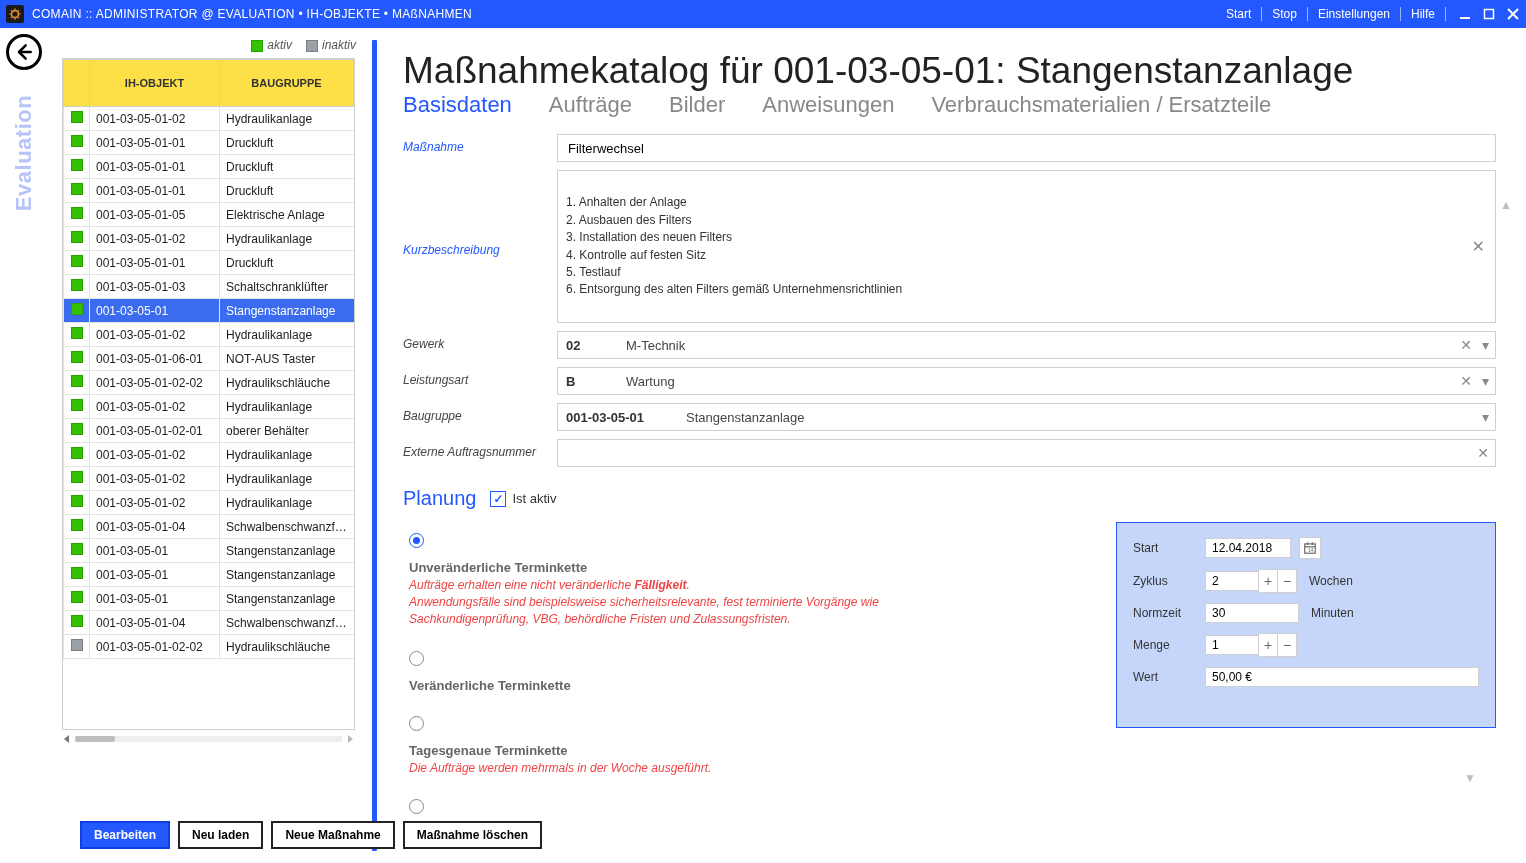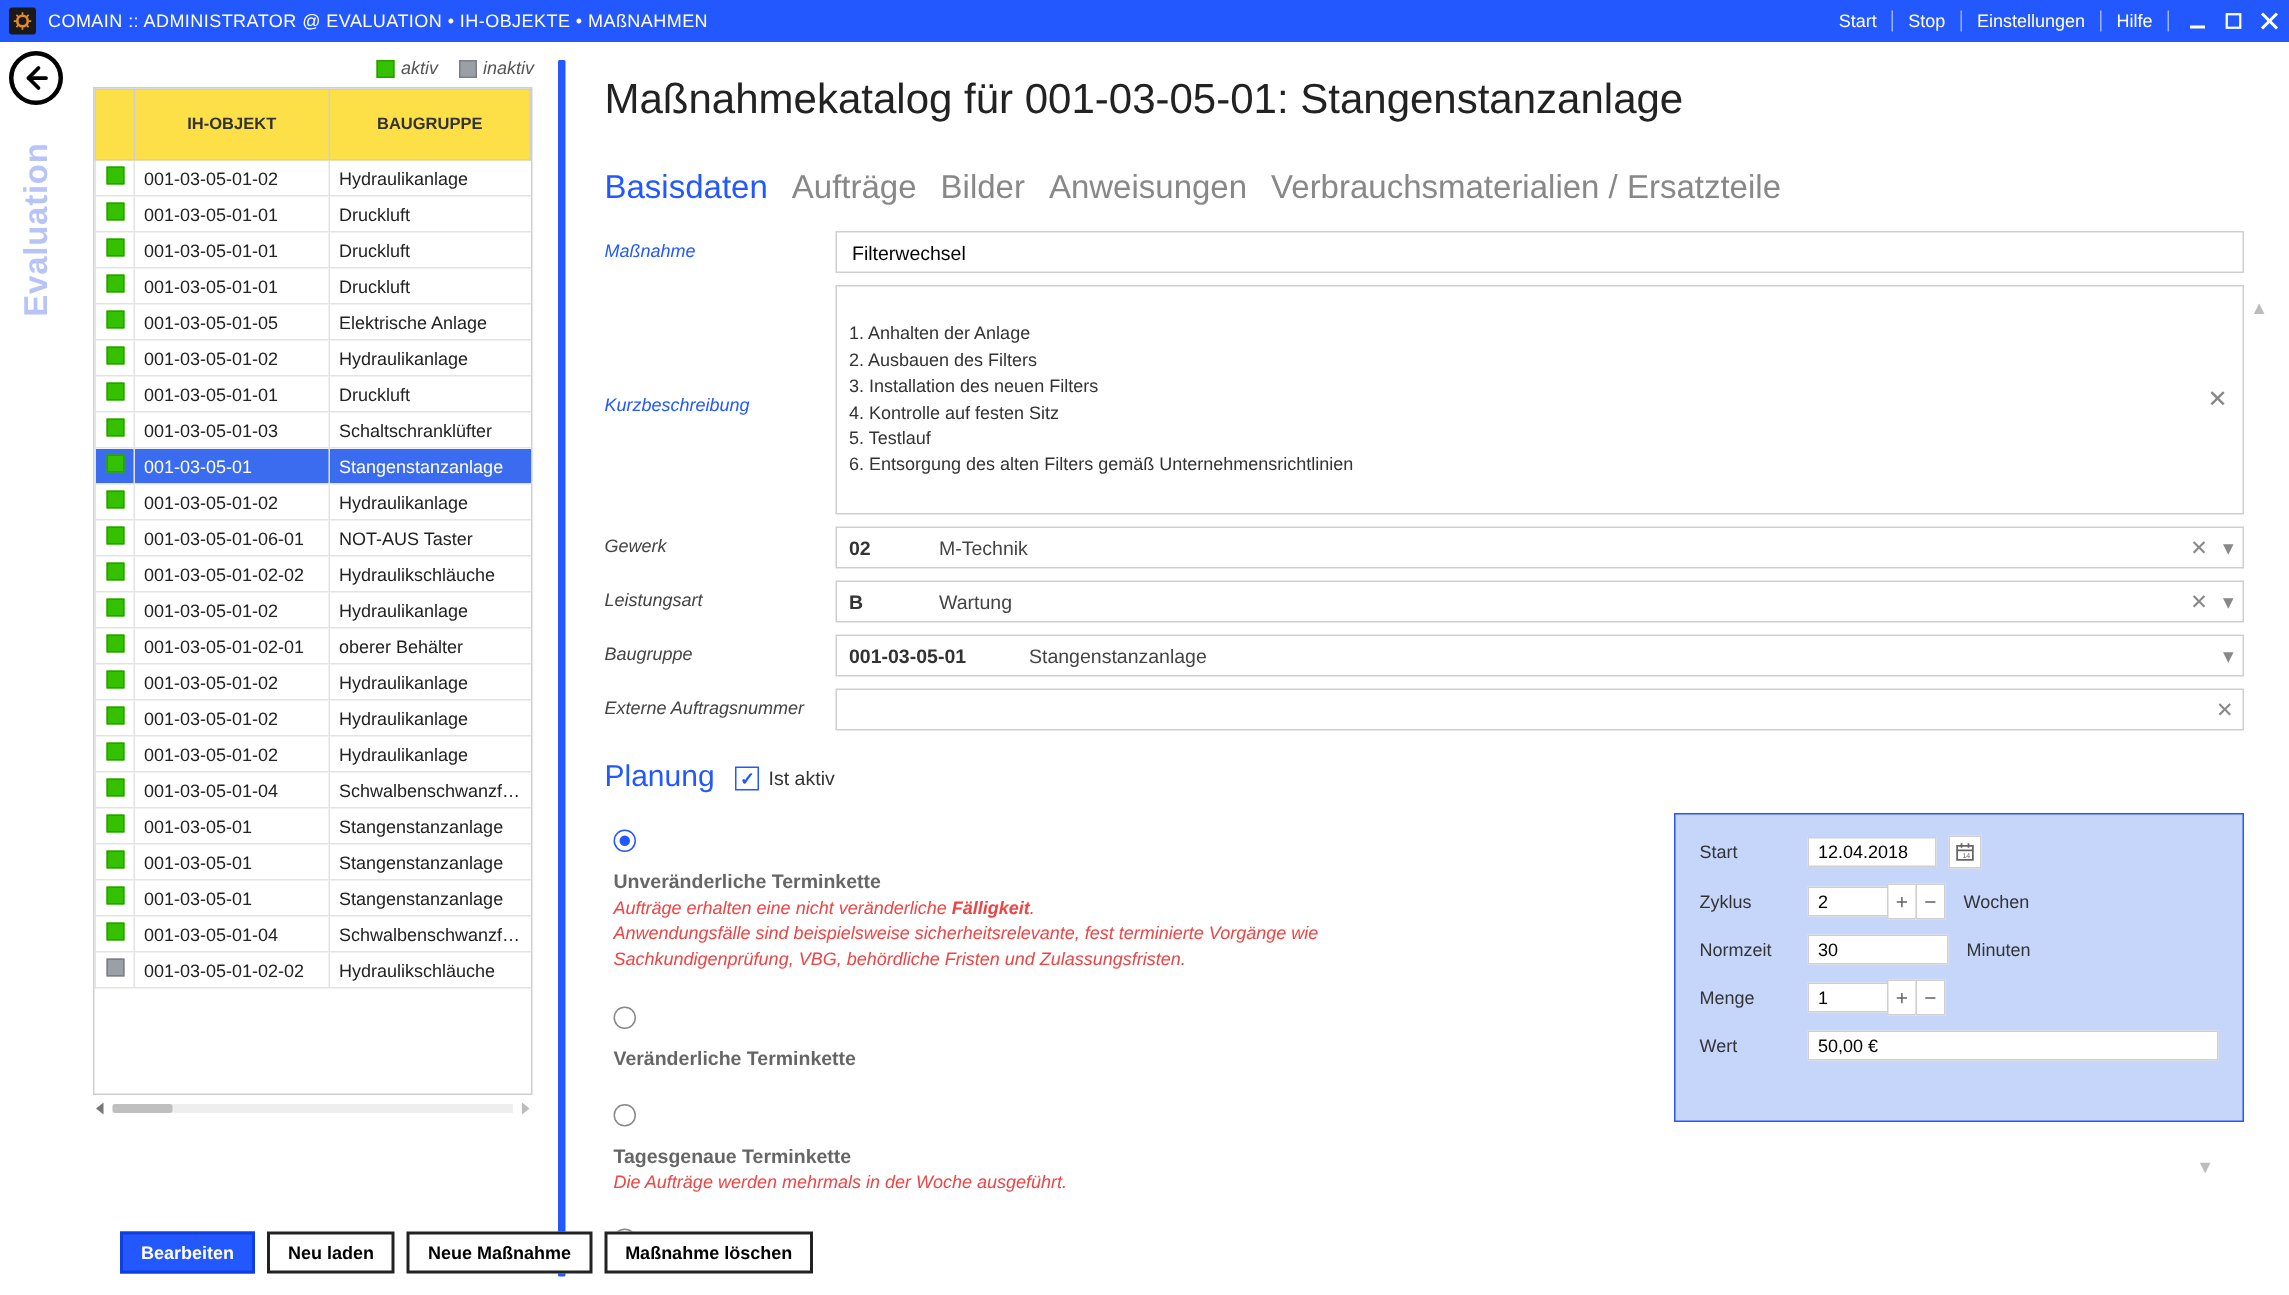--- a/index.html
+++ b/index.html
@@ -51,22 +51,22 @@
   .sq.x { background:#9aa0a6; border:1px solid #7a7f86; }
 
   .hscroll { height:14px; margin:2px 0 0 14px; width:293px; display:flex; align-items:center; justify-content:space-between; }
   .hscroll .tri { width:10px; height:10px; color:#999; }
   .hscroll .track { flex:1; height:6px; background:#eee; margin:0 3px; position:relative; }
   .hscroll .thumb { position:absolute; left:0; top:0; bottom:0; width:40px; background:#bfbfbf; border-radius:2px; }
 
   .divider { width:5px; background:#2358ff; margin:12px 4px 12px 8px; border-radius:1px; }
 
   .rightpanel { flex:1; padding:12px 30px 4px 22px; display:flex; flex-direction:column; overflow:hidden; position:relative; }
-  h1.page { font-size:28px; font-weight:400; color:#222; margin:10px 0 30px; }
-  .tabs { display:flex; gap:16px; font-size:22px; color:#888; margin-bottom:16px; }
+  h1.page { font-size:37px; font-weight:400; color:#222; margin:10px 0 0; }
+  .tabs { display:flex; gap:37px; font-size:22px; color:#888; margin-bottom:16px; }
   .tabs .tab { cursor:pointer; font-weight:400; }
   .tabs .tab.active { color:#2358ff; }
 
   .form { display:grid; grid-template-columns:140px 1fr; row-gap:8px; column-gap:14px; align-items:start; }
   .form .lbl { font-size:12px; color:#2358ff; padding-top:6px;font-style:italic; }
   .form .lbl.gray { color:#444; }
   .field { border:1px solid #cfcfcf; min-height:28px; display:flex; align-items:center; padding:4px 8px; position:relative; background:#fff; }
   .field input[type=text] { border:none; outline:none; width:100%; font-size:13px; background:transparent; }
   .field .sub1 { width:120px; font-weight:600; }
   .field .sub2 { color:#444; }

